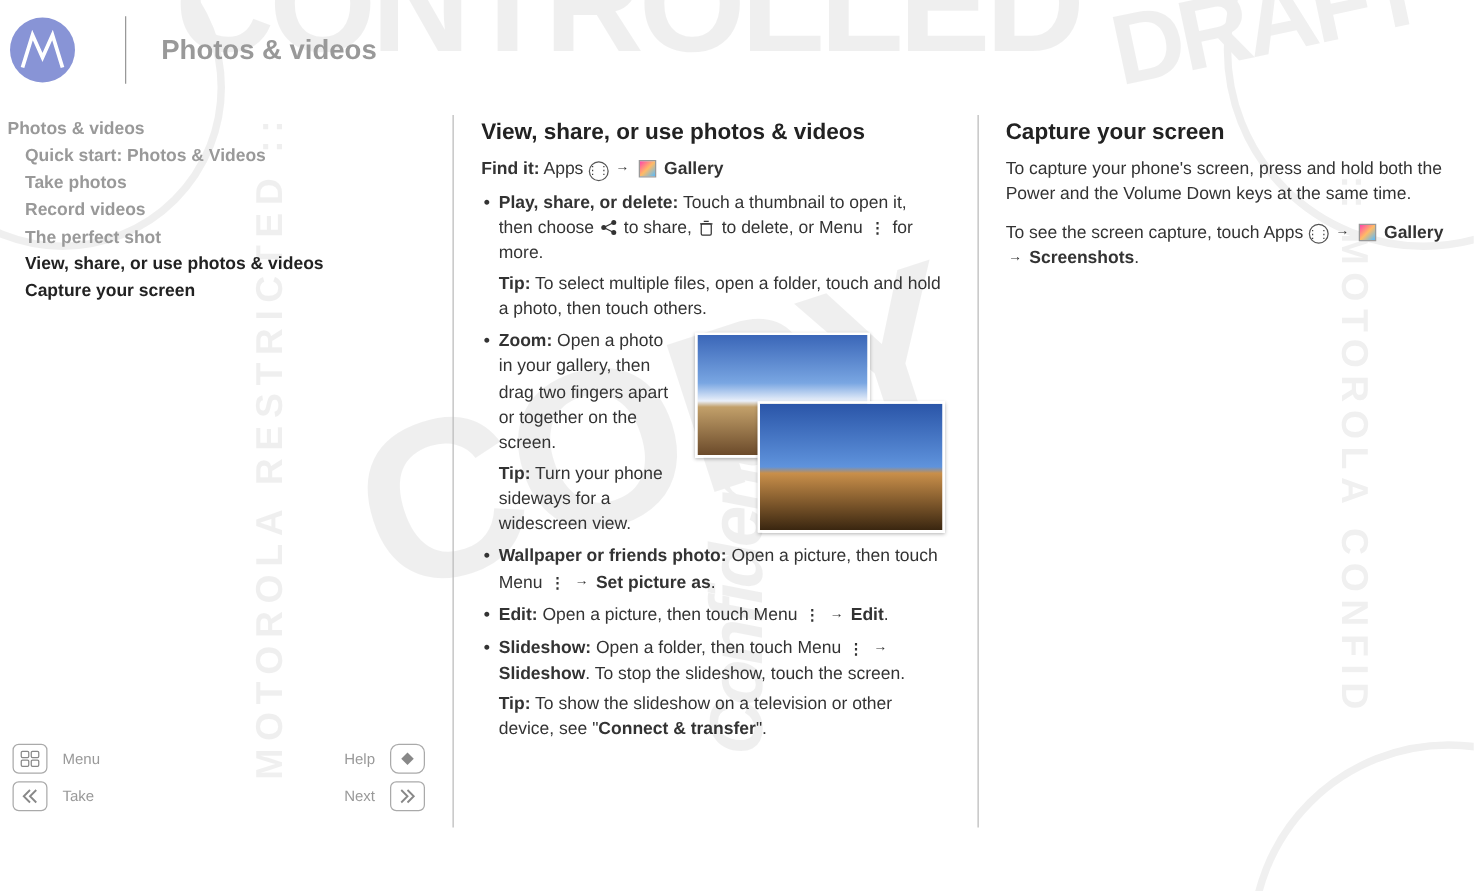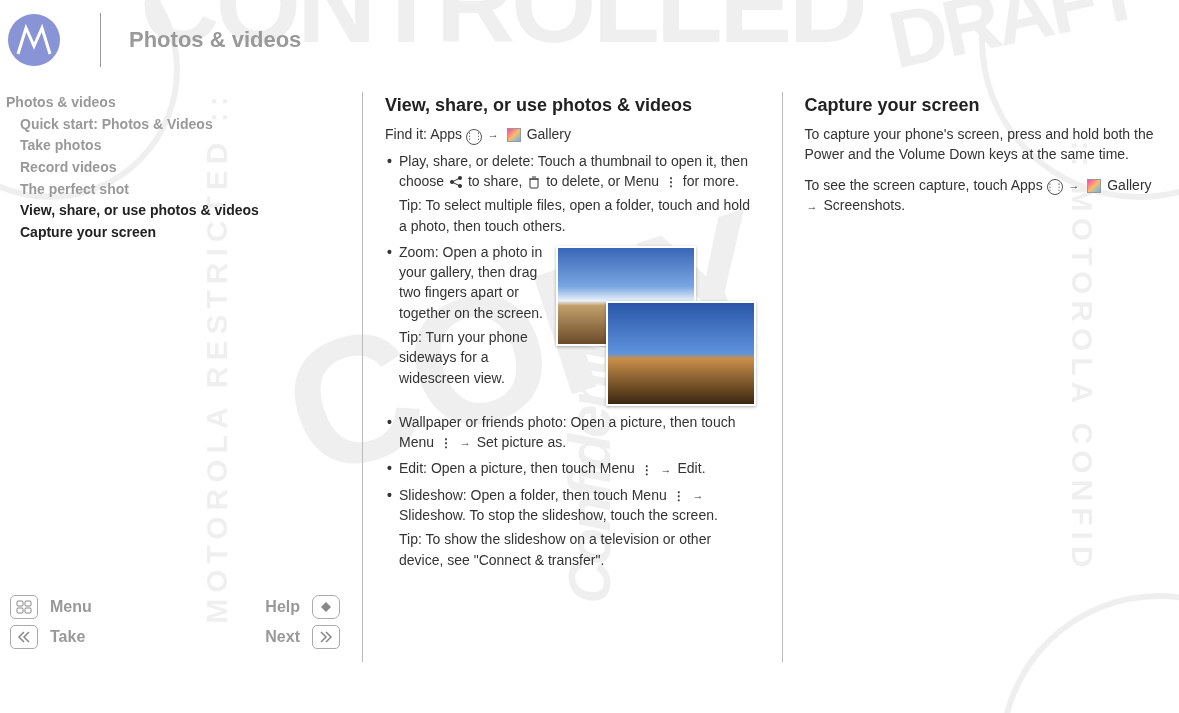--- a/index.html
+++ b/index.html
@@ -91,32 +91,32 @@
     padding-left: 4px;
   }
   .nav-row { display:flex; align-items:center; height:30px; gap:12px; }
   .nav-icon-box {
     width:28px; height:24px;
     border:1px solid #aaa;
     border-radius:5px;
     display:flex; align-items:center; justify-content:center;
     color:#888;
   }
-  .nav-label { font-size:16px; color:#999; font-weight:700; }
+  .nav-label { font-size:12px; color:#999; font-weight:400; }
   .nav-spacer { flex:1; }
 
   
   .col-divider { border-left: 1px solid #bbb; margin: 0 22px; }
   .col { flex:1; font-size: 14px; line-height: 1.45; color:#333; padding-right:4px;}
   .col h2 { font-size: 18px; font-weight: 700; margin-bottom: 6px; color:#222;}
   .findit { margin-bottom: 6px; }
   ul.bullets { list-style: none; margin-top:4px;}
   ul.bullets > li { position: relative; padding-left: 14px; margin-bottom:6px;}
   ul.bullets > li::before { content:"•"; position:absolute; left:2px; top:0; font-weight:700;}
-  .b { font-weight:400; }
+  .b { font-weight:700; }
   .tip { margin-top:4px; }
   .arrow { font-size:11px; vertical-align:middle; padding:0 2px;}
 
   .icon-inline {
     display:inline-flex;
     align-items:center; justify-content:center;
     vertical-align:middle;
     width:16px; height:16px;
     font-size:12px;
     line-height:1;

